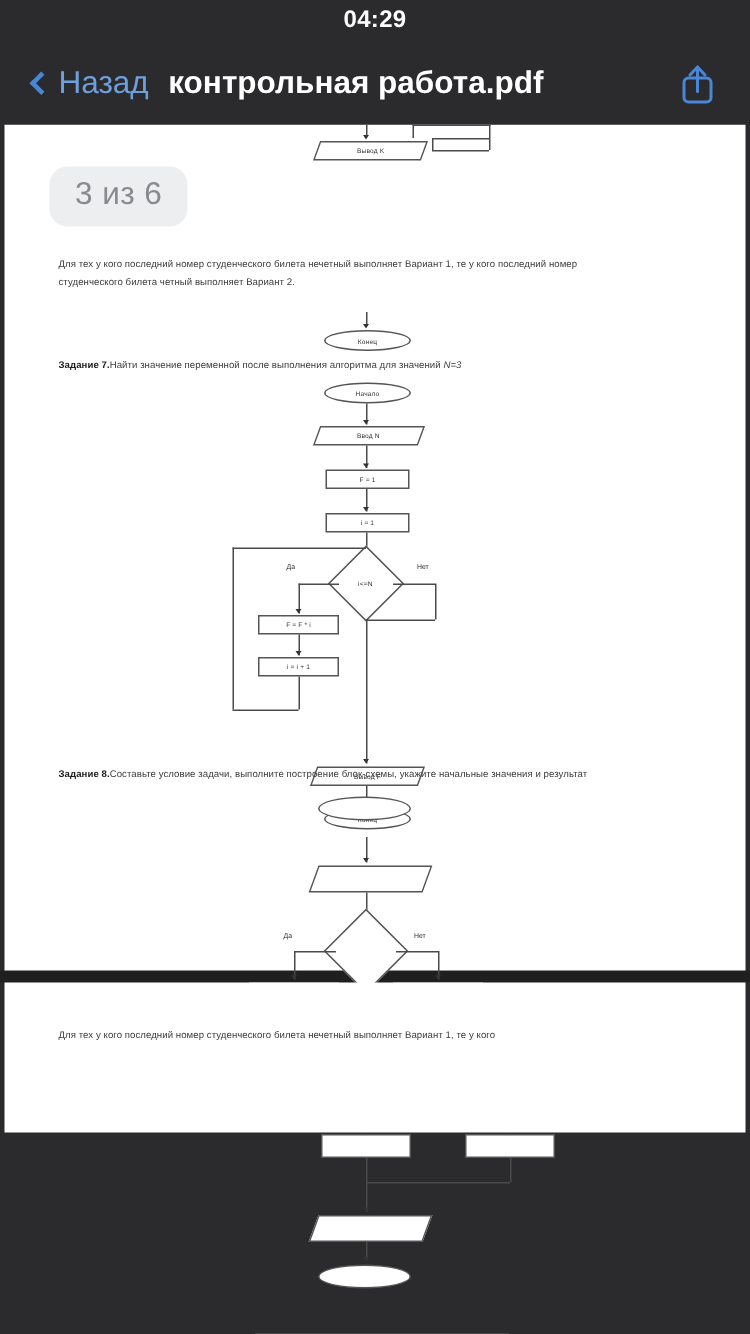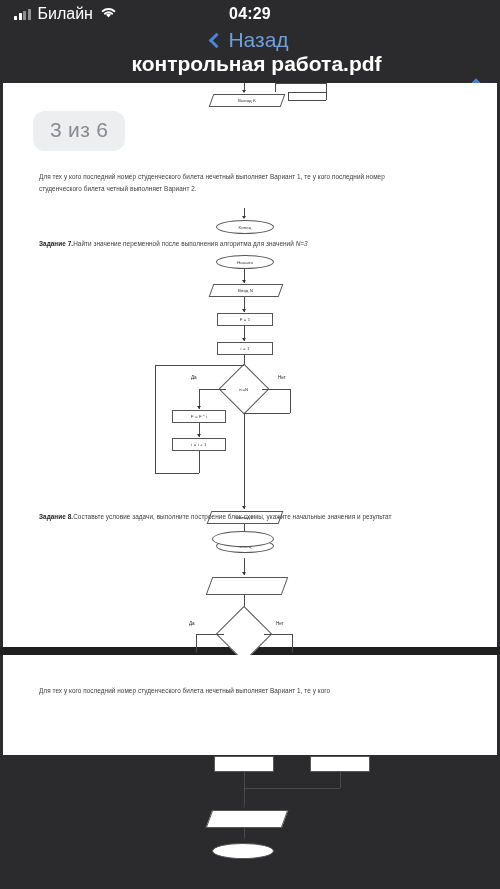--- a/index.html
+++ b/index.html
@@ -41,21 +41,21 @@
   .batt::after {
     content:""; position:absolute; right:-3.5px; top:4px;
     width:2px; height:5px; background:#8b8b8e; border-radius:0 1px 1px 0;
   }
   .batt .fill { width: 62%; height: 100%; background: #f5dd5d; border-radius: 1.5px; }
   .bolt { position:absolute; left: 9px; top: -1.5px; font-size: 13px; color:#1c1c1e; }
 
   
   .navbar {
     height: 55px; display: flex; align-items: center;
-    padding: 0 11px; color: #ffffff; position: relative; flex-direction: column;
+    padding: 0 22px; color: #ffffff; position: relative;
   }
   .back { display: flex; align-items: center; gap: 4px; cursor: pointer; }
   .chev {
     width: 11px; height: 11px; border-left: 3.2px solid #4a86d6;
     border-bottom: 3.2px solid #4a86d6; transform: rotate(45deg);
     margin-right: 2px;
   }
   .back-label { color: #6ea0dd; font-size: 21px; font-weight: 400; }
   .doc-title {
     font-size: 21px; font-weight: 700; color: #ffffff;
@@ -114,36 +114,20 @@
     border-top: 3.6px solid #333;
   }
   .lbl { position: absolute; font-size: 4.6px; color: #2b2b2b; }
 </style>
 </head>
 <body>
 
 <div class="phone">
 
   <div class="statusbar">
-    <div class="sb-left">
-      <span class="bars">
-        <i></i>
-          <i></i>
-          <i></i>
-          <i></i>
-      </span>
-      <span class="carrier">Билайн</span>
-      <span>
-        <svg width="17" height="13" viewBox="0 0 17 13">
-          <path d="M8.5 11.6 L11 8.6 A4 4 0 0 0 6 8.6 Z" fill="#fff"></path>
-          <path d="M2.6 5.2 A9 9 0 0 1 14.4 5.2" stroke="#fff" stroke-width="1.9" fill="none" stroke-linecap="round"></path>
-          <path d="M4.8 7.7 A6 6 0 0 1 12.2 7.7" stroke="#fff" stroke-width="1.8" fill="none" stroke-linecap="round"></path>
-        </svg>
-      </span>
-    </div>
     <div class="sb-center">04:29</div>
   </div>
 
   <div class="navbar">
     <div class="back">
       <span class="chev"></span>
       <span class="back-label">Назад</span>
     </div>
     <div class="doc-title">контрольная работа.pdf</div>
     <div class="share">

